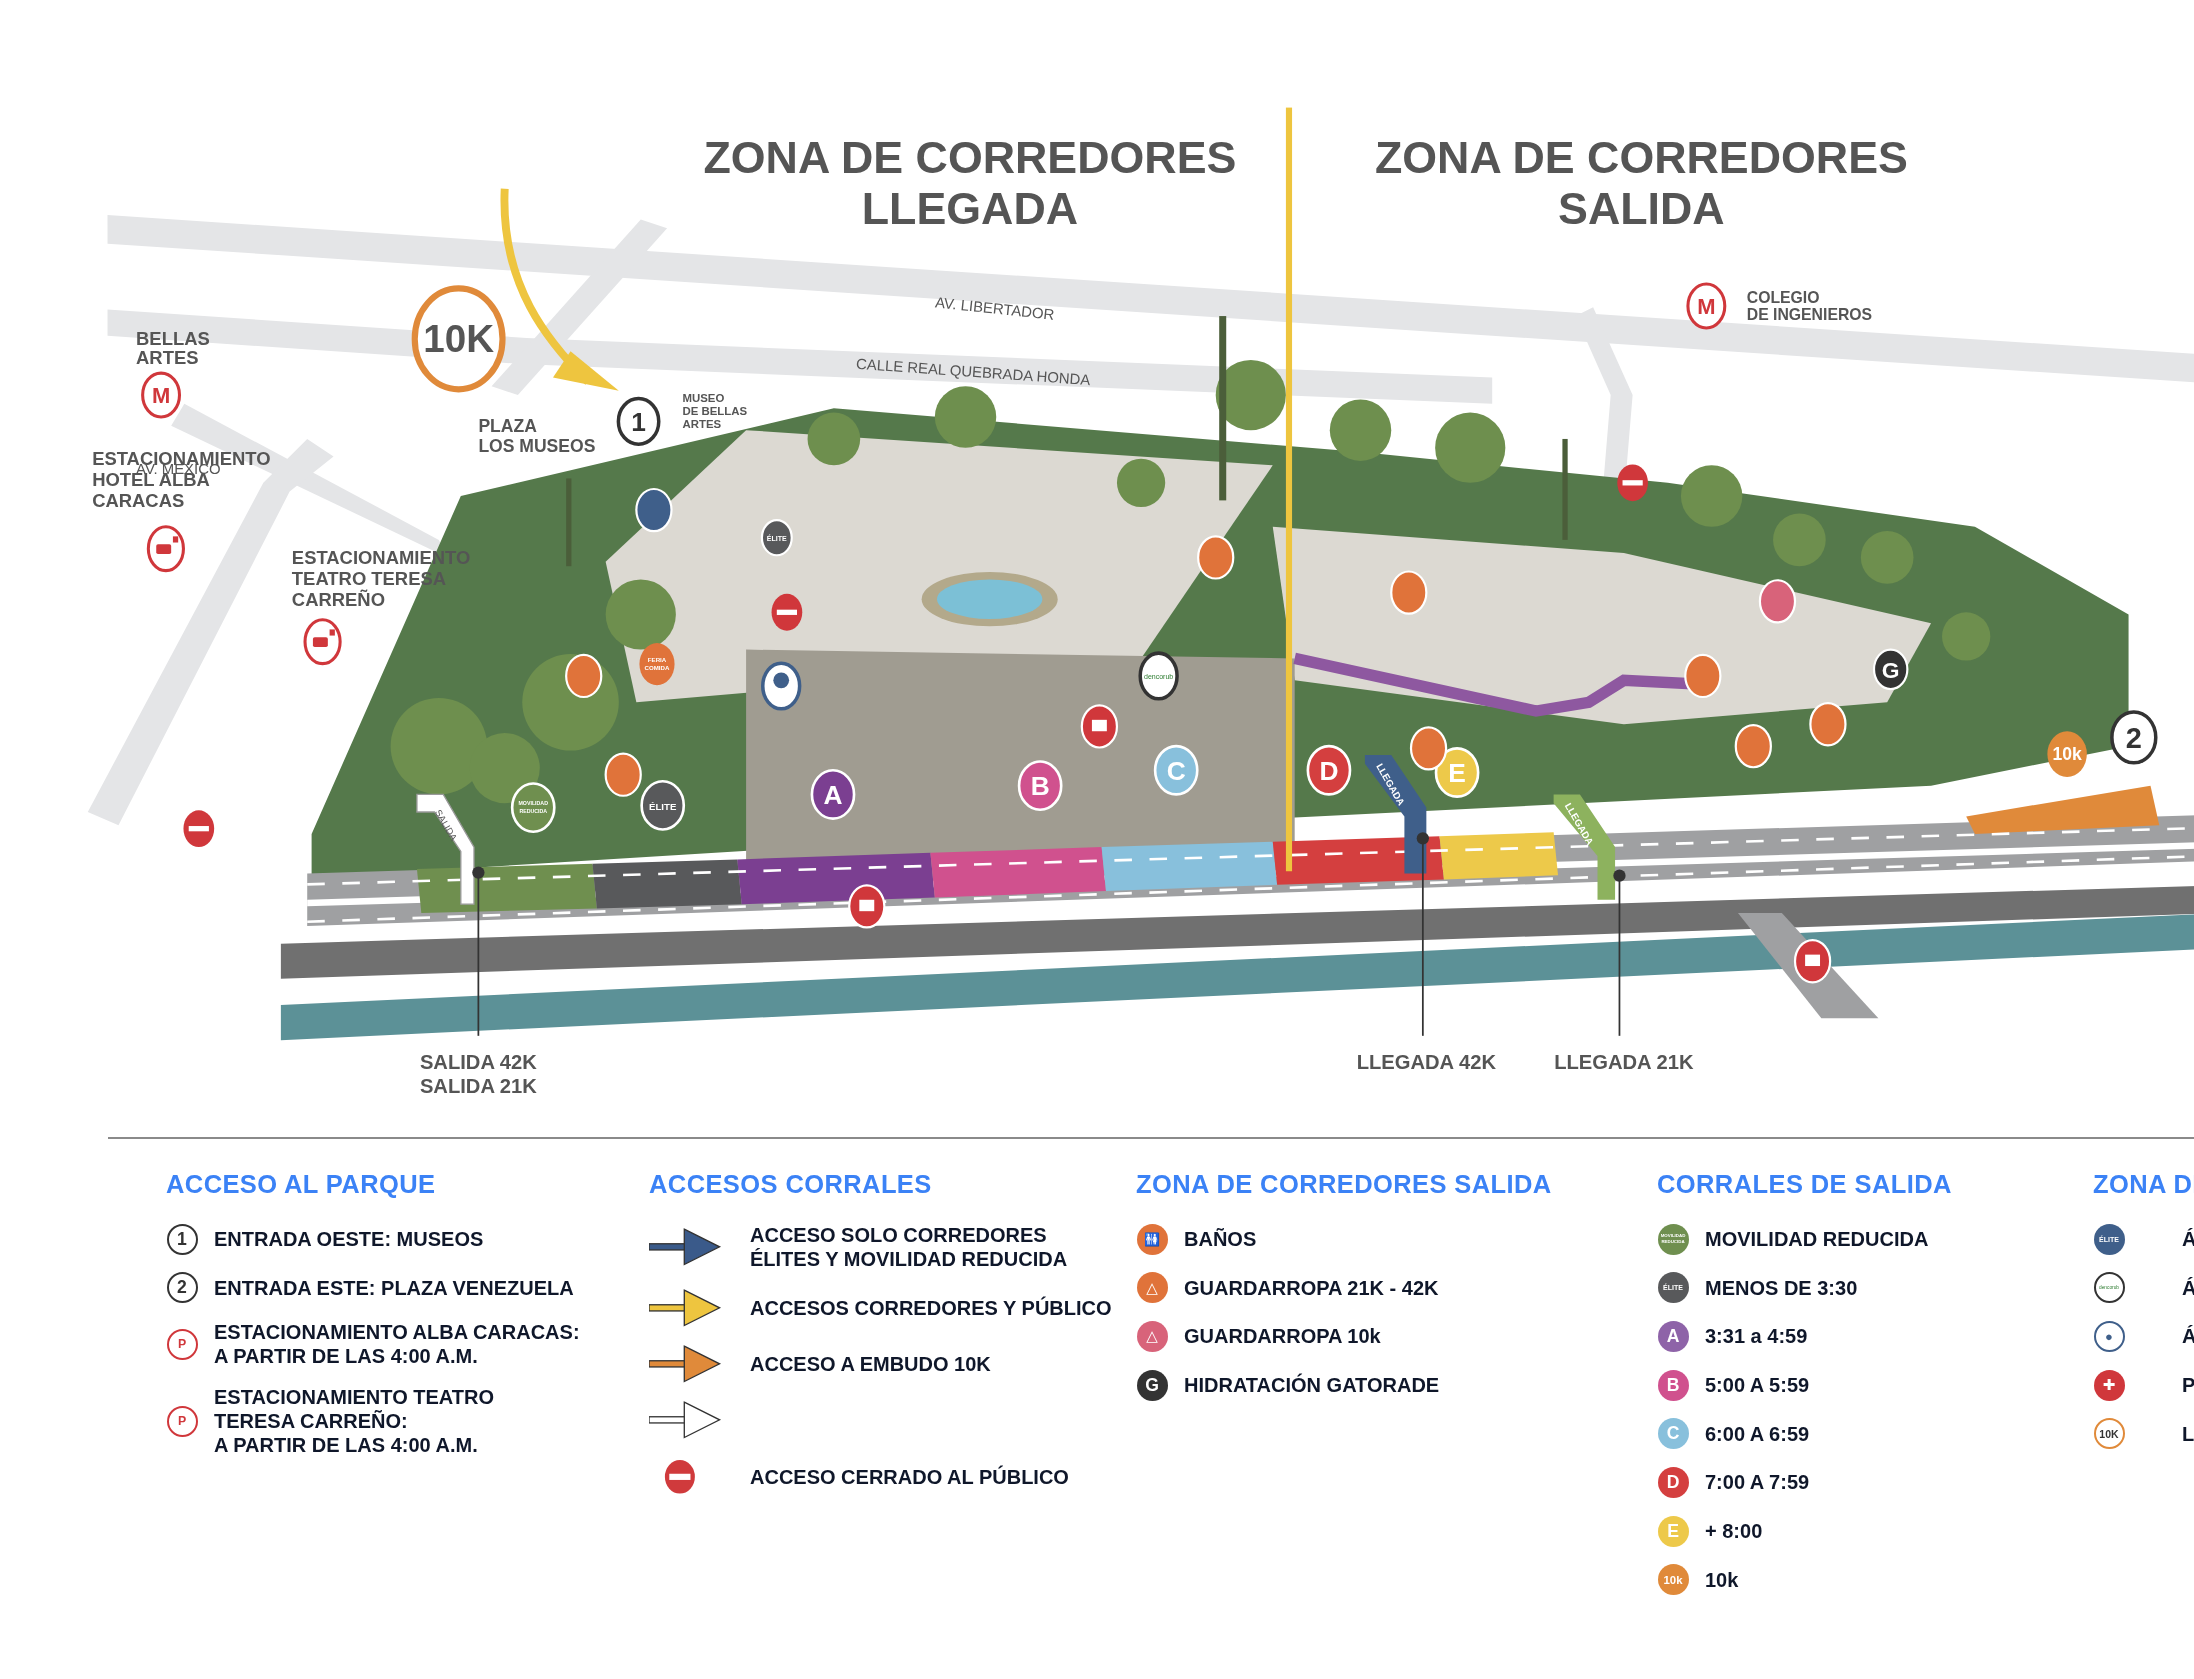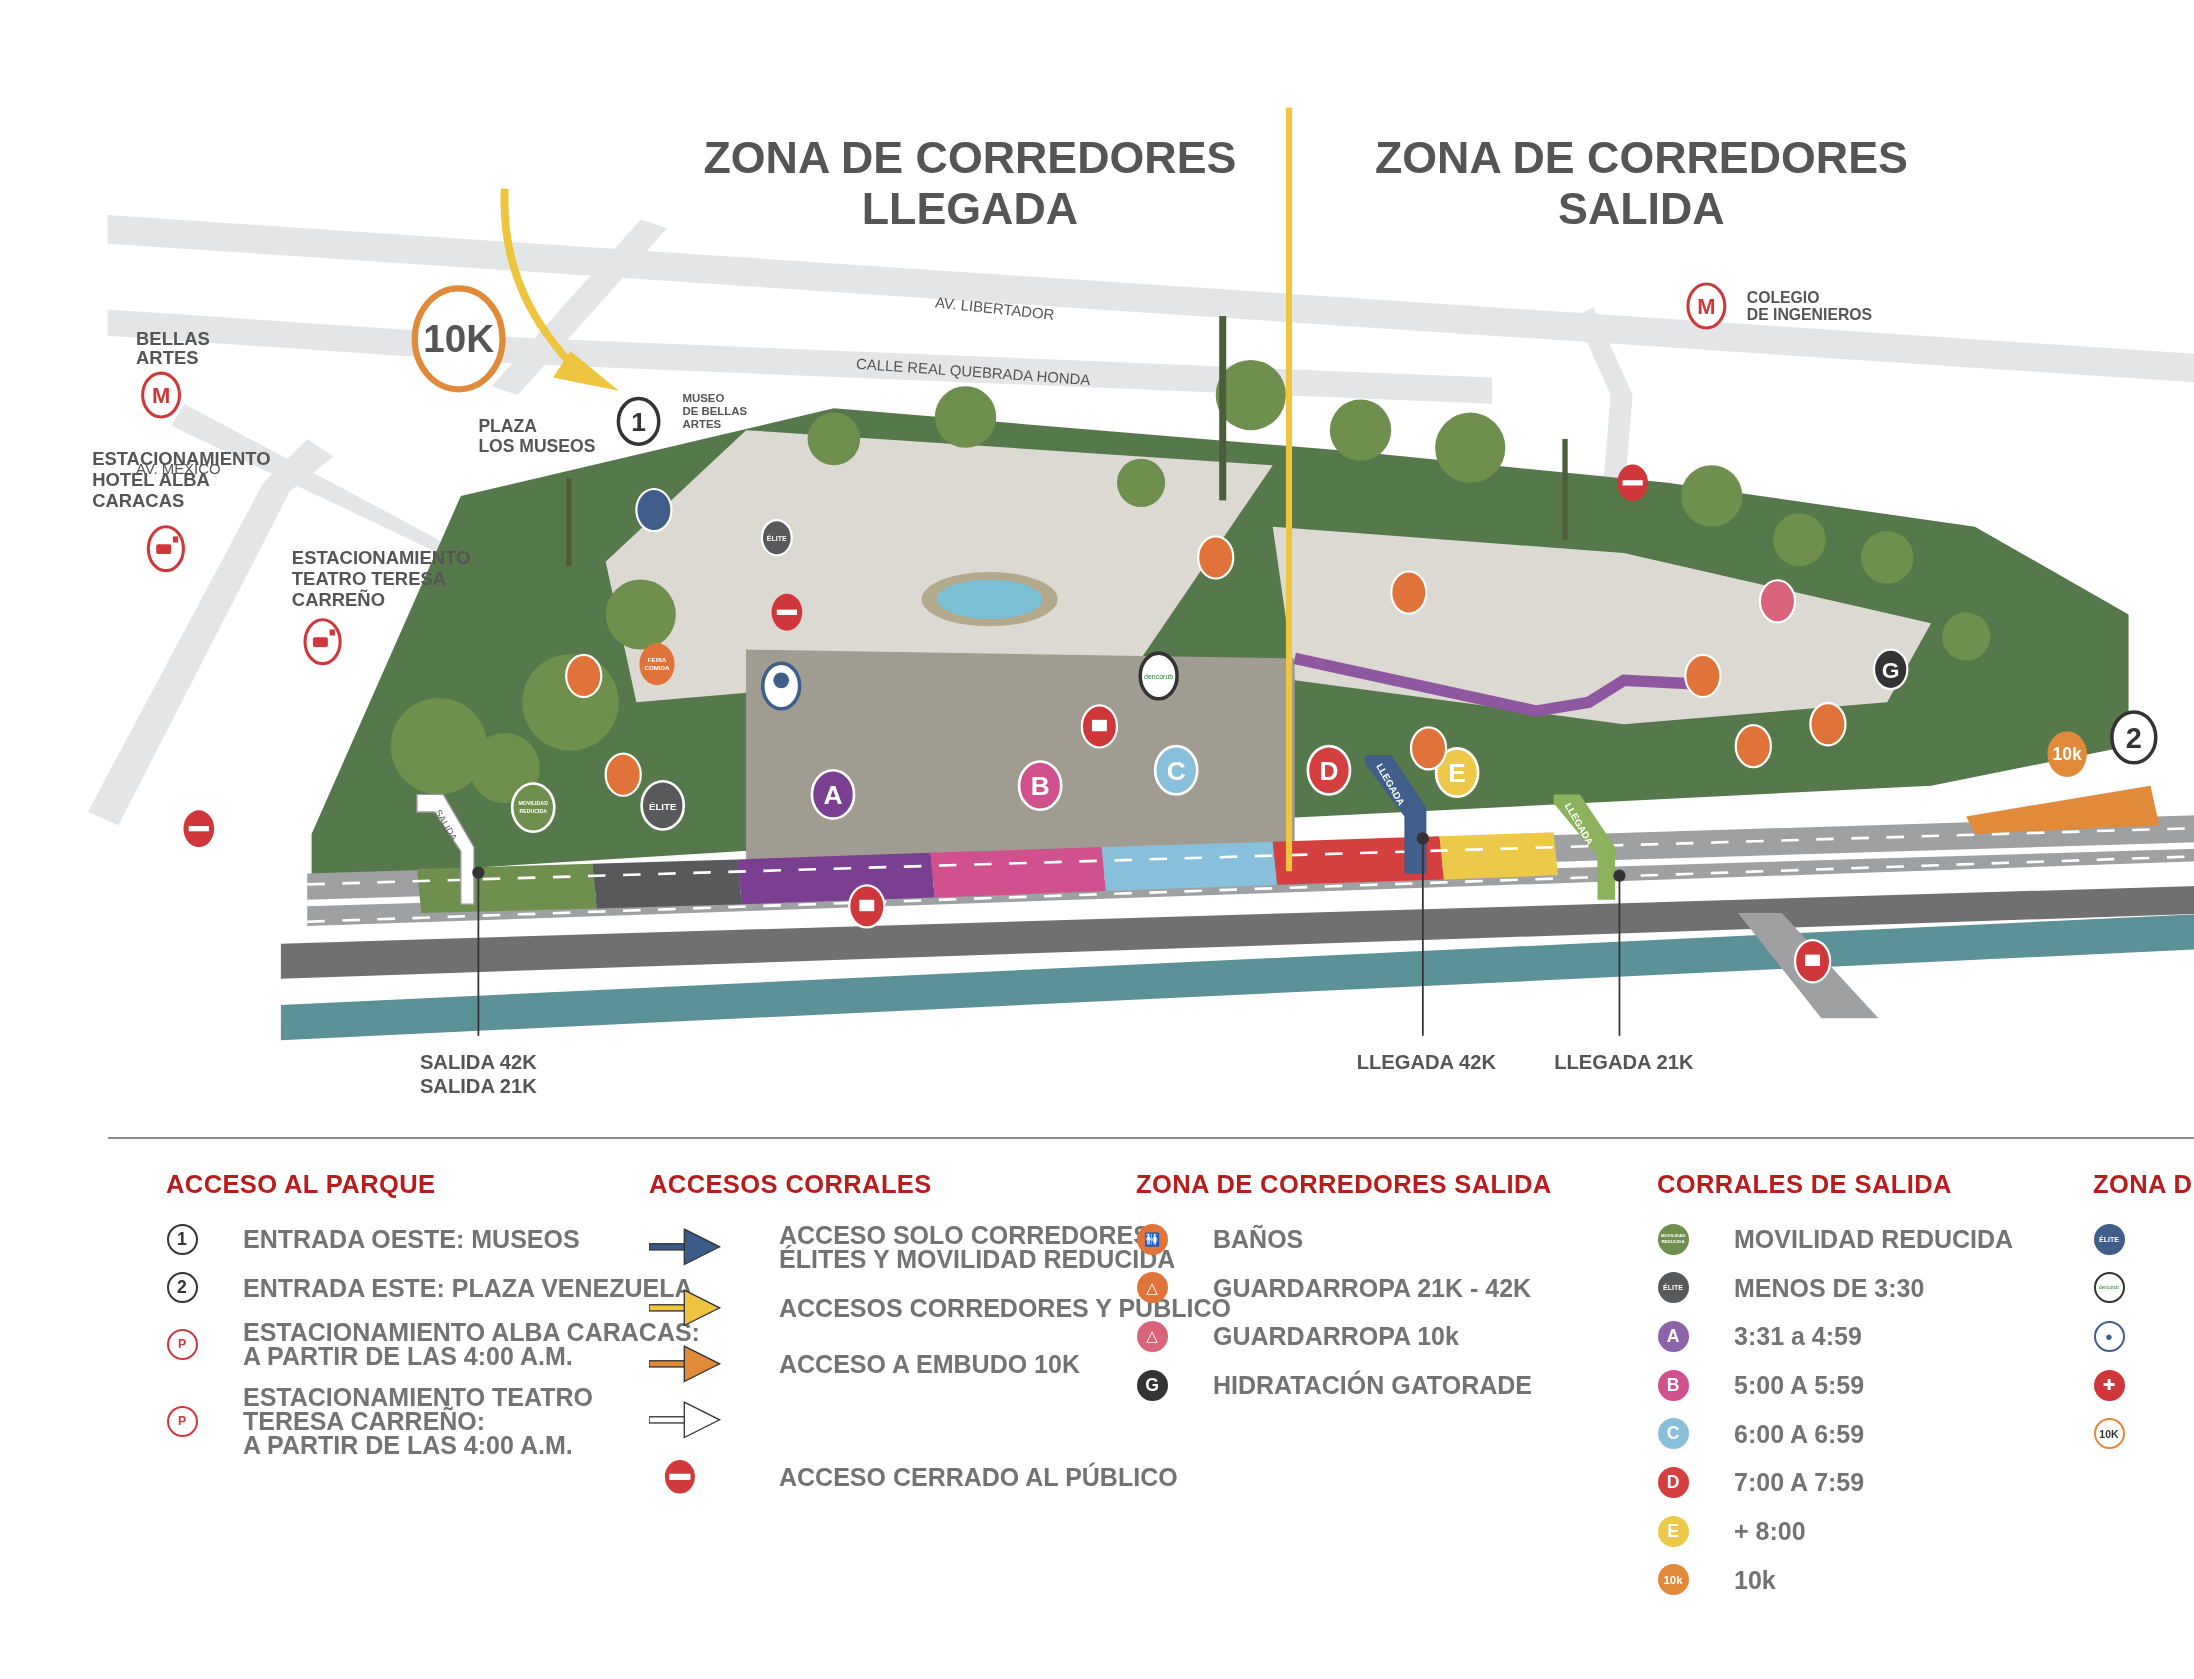--- a/index.html
+++ b/index.html
@@ -4,24 +4,24 @@
 <style>
   html, body { margin:0; padding:0; background:#ffffff; }
   body { width:2707px; height:1680px; position:relative; overflow:hidden;
          font-family:"Liberation Sans", "DejaVu Sans", sans-serif; color:#555555; }
   #map { position:absolute; left:0; top:0; width:2707px; height:1150px; }
   .t { font-family:"Liberation Sans", sans-serif; font-weight:bold; fill:#555555; }
   .tn { font-family:"Liberation Sans", sans-serif; fill:#555555; }
   .wt { font-family:"Liberation Sans", sans-serif; font-weight:bold; fill:#ffffff; }
   .divider { position:absolute; left:108px; top:1137px; width:2501px; height:1.8px; background:#8a8a8a; }
   .legend-col { position:absolute; top:1170px; }
-  .legend-col h3 { margin:0 0 24px 0; font-size:25.5px; font-weight:bold; color:#b91c1c; letter-spacing:0.4px; }
+  .legend-col h3 { margin:0 0 24px 0; font-size:25.5px; font-weight:bold; color:#3b82f6; letter-spacing:0.4px; }
   .li { display:flex; align-items:center; margin-bottom:16.7px; min-height:31px; }
   .li .ic { width:32px; height:32px; flex:0 0 32px; display:flex; align-items:center; justify-content:center; margin-right:16px; }
-  .li .lbl { font-size:25px; font-weight:bold; color:#737373; line-height:24px; white-space:pre-line;margin-left:29px; }
+  .li .lbl { font-size:20px; font-weight:bold; color:#0f172a; line-height:24px; white-space:pre-line; }
   .circ { width:31px; height:31px; border-radius:50%; display:flex; align-items:center; justify-content:center;
           color:#fff; font-weight:bold; font-size:17.6px; box-sizing:border-box; }
   .circ.sm { font-size:5.7px; line-height:6.1px; text-align:center; }
   .circ.outline { background:#fff; color:#333; border:2.6px solid #333; }
   .arrow-ic { width:75px; flex:0 0 75px; margin-right:26px; }
 </style>
 </head>
 <body>
 
 <svg id="map" viewBox="0 0 6168 2620" xmlns="http://www.w3.org/2000/svg">

